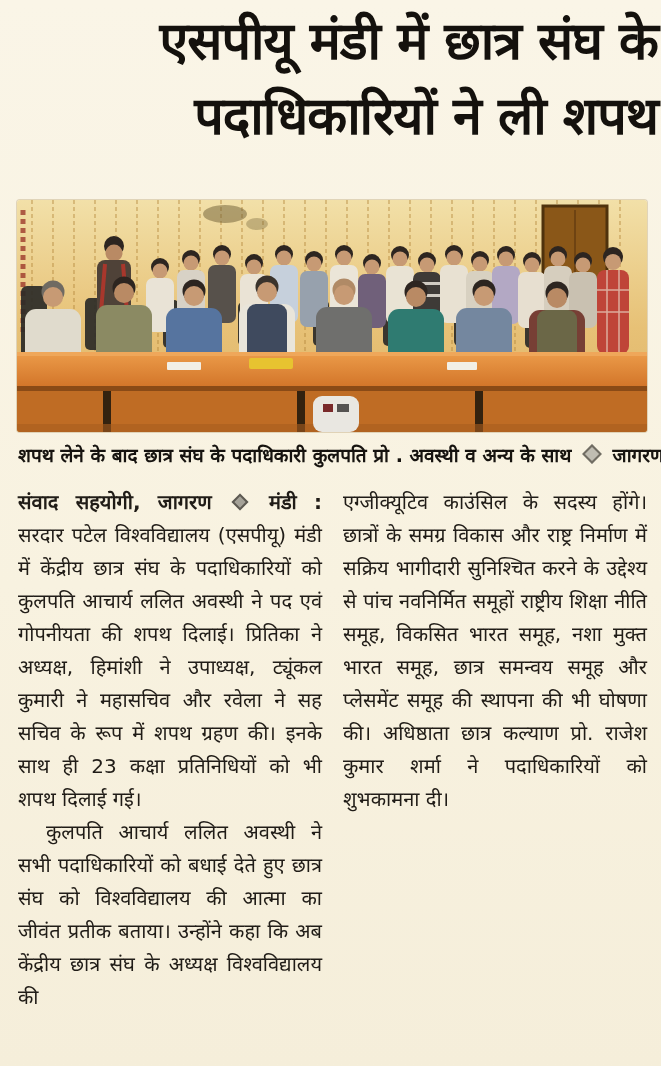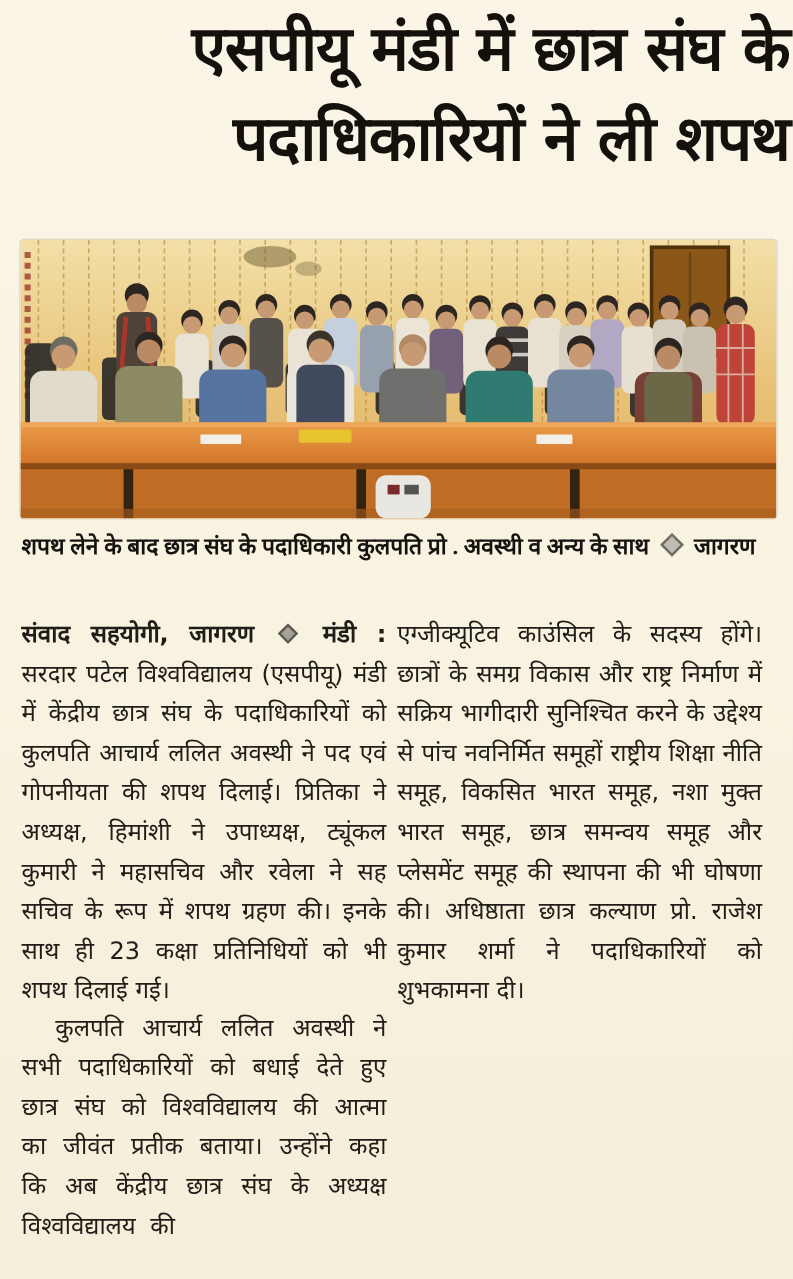--- a/index.html
+++ b/index.html
@@ -12,32 +12,32 @@
   
   .headline{position:absolute;left:10px;top:4px;width:648px;margin:0;
     font-size:52px;line-height:75px;font-weight:800;letter-spacing:-1px;color:#14110d;text-align:right;}
   .hl-line{display:block;white-space:nowrap;}
   
   .photo{position:absolute;left:17px;top:200px;width:630px;height:232px;margin:0;
     border-radius:3px;overflow:hidden;box-shadow:0 0 0 1px rgba(150,115,55,.25);}
   .photo svg{display:block;}
   
   .caption{position:absolute;left:18px;top:442px;width:632px;
-    font-size:19px;font-weight:bold;white-space:nowrap;color:#16130f;font-family:Liberation Serif, serif;}
+    font-size:19px;font-weight:bold;white-space:nowrap;color:#16130f;}
   .brand{font-weight:800;}
   
   .diamond{display:inline-block;width:10px;height:10px;margin:0 7px;
     transform:rotate(45deg);background:#c0bdb2;border:2px solid #716d63;
     vertical-align:1px;}
   .diamond.small{width:8px;height:8px;background:#a5a298;border-color:#5d5a52;margin:0 6px;}
   
-  .columns{position:absolute;left:18px;top:486px;width:629px;display:flex;gap:9px;margin-top:26px;}
+  .columns{position:absolute;left:18px;top:486px;width:629px;display:flex;gap:21px;}
   .col{width:304px;}
   .para{margin:0;font-size:20px;line-height:33px;text-align:justify;color:#201c17;}
-  .para.indent{text-indent:28px;font-family:Liberation Mono, monospace;}
+  .para.indent{text-indent:28px;}
   .dateline{font-weight:800;}
 </style>
 </head>
 <body>
 
 <div class="sheet">
 
   <h1 class="headline">
     <span class="hl-line">एसपीयू मंडी में छात्र संघ के</span>
     <span class="hl-line">पदाधिकारियों ने ली शपथ</span>

